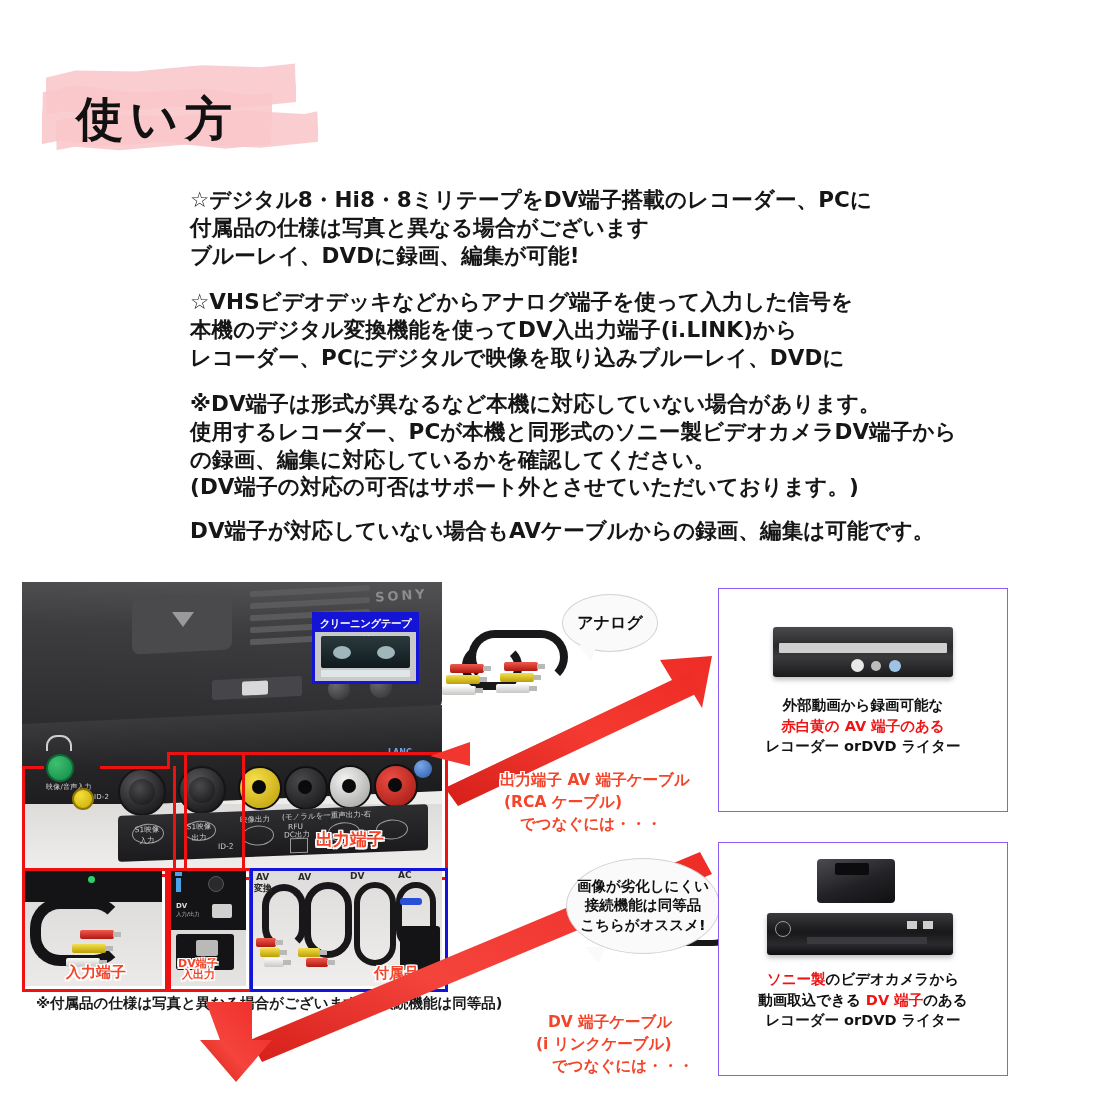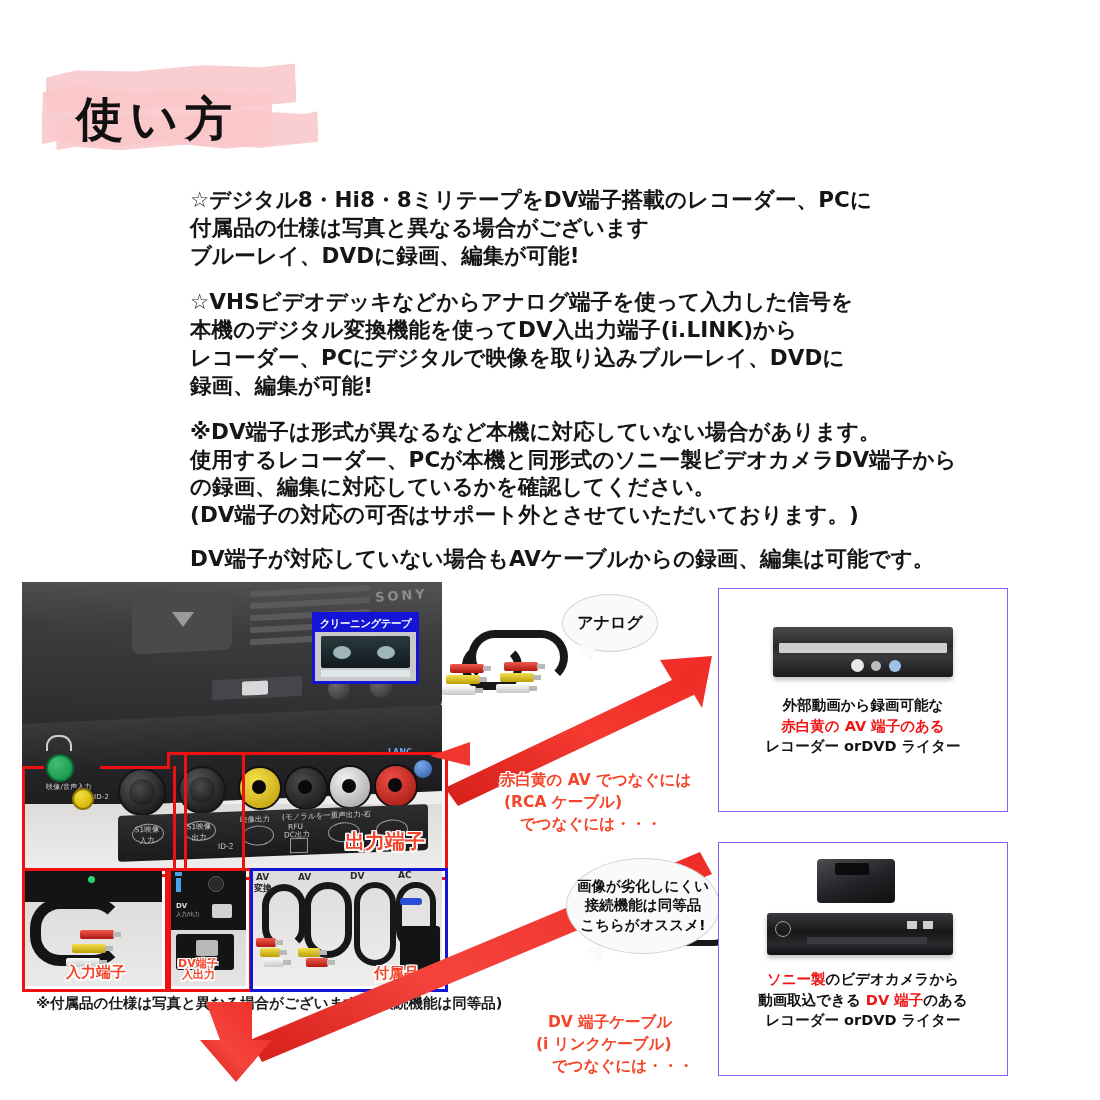--- a/index.html
+++ b/index.html
@@ -173,21 +173,20 @@
   <div class="copy">
     <div class="para p1">
       <span class="ln">☆デジタル8・Hi8・8ミリテープをDV端子搭載のレコーダー、PCに</span>
       <span class="ln">付属品の仕様は写真と異なる場合がございます</span>
       <span class="ln">ブルーレイ、DVDに録画、編集が可能!</span>
     </div>
     <div class="para p2">
       <span class="ln">☆VHSビデオデッキなどからアナログ端子を使って入力した信号を</span>
       <span class="ln">本機のデジタル変換機能を使ってDV入出力端子(i.LINK)から</span>
       <span class="ln">レコーダー、PCにデジタルで映像を取り込みブルーレイ、DVDに</span>
-      <span class="ln">録画、編集が可能!</span>
     </div>
     <div class="para p3">
       <span class="ln">※DV端子は形式が異なるなど本機に対応していない場合があります。</span>
       <span class="ln">使用するレコーダー、PCが本機と同形式のソニー製ビデオカメラDV端子から</span>
       <span class="ln">の録画、編集に対応しているかを確認してください。</span>
       <span class="ln">(DV端子の対応の可否はサポート外とさせていただいております。)</span>
     </div>
     <div class="para p4">
       <span class="ln">DV端子が対応していない場合もAVケーブルからの録画、編集は可能です。</span>
     </div>
@@ -263,21 +262,21 @@
     </div>
 
     <div class="rframe" style="left:22px;top:196px;width:148px;height:108px;border-top:none;"></div>
     <div class="rline" style="left:22px;top:196px;width:22px;height:3px;"></div>
     <div class="rline" style="left:100px;top:196px;width:70px;height:3px;"></div>
     <div class="rline" style="left:167px;top:182px;width:3px;height:17px;"></div>
     <div class="rline" style="left:167px;top:182px;width:78px;height:3px;"></div>
     <div class="rline" style="left:242px;top:182px;width:3px;height:122px;"></div>
 
     <div class="rframe" style="left:184px;top:182px;width:258px;height:122px;"></div>
-    <div class="red-lbl" style="left:345px;top:258px;font-size:20px;">出力端子</div>
+    <div class="red-lbl" style="left:316px;top:258px;font-size:17px;">出力端子</div>
 
     <div class="tape-badge" style="left:312px;top:42px;">
       <div class="lbl">クリーニングテープ付</div>
       <div class="cass"></div>
       <div class="strip"></div>
     </div>
 
     <div class="ph ph-in">
       <div class="blackbar" style="left:0;top:0;width:140px;height:34px;"></div>
       <div style="position:absolute;left:66px;top:8px;width:7px;height:7px;border-radius:50%;background:#2fd06a;"></div>
@@ -366,21 +365,21 @@
       <polygon points="445,218 672,110 660,90 712,86 702,138 690,118 462,232" fill="url(#ag1)"></polygon>
       <polygon points="445,218 690,102 700,122 458,236" fill="url(#ag1)"></polygon>
 
       <polygon points="700,282 250,470 262,492 712,304" fill="url(#ag2)"></polygon>
       <polygon points="206,432 252,432 252,470 272,470 236,512 200,470 220,470" fill="url(#ag2)"></polygon>
 
       <polygon points="430,186 470,172 470,196" fill="#f0362f"></polygon>
     </svg>
 
     <div>
-      <div class="red-lbl" style="left:500px;top:200px;font-size:15.5px;">赤白黄の AV でつなぐには</div>
+      <div class="red-lbl" style="left:500px;top:200px;font-size:15.5px;">出力端子 AV 端子ケーブル</div>
       <div class="red-lbl" style="left:504px;top:222px;font-size:15.5px;">(RCA ケーブル)</div>
       <div class="red-lbl" style="left:520px;top:244px;font-size:15.5px;">でつなぐには・・・</div>
     </div>
     <div>
       <div class="red-lbl" style="left:548px;top:442px;font-size:15.5px;">DV 端子ケーブル</div>
       <div class="red-lbl" style="left:536px;top:464px;font-size:15.5px;">(i リンクケーブル)</div>
       <div class="red-lbl" style="left:552px;top:486px;font-size:15.5px;">でつなぐには・・・</div>
     </div>
 
     <div class="bubble" style="left:562px;top:24px;width:94px;height:56px;font-size:16px;">

